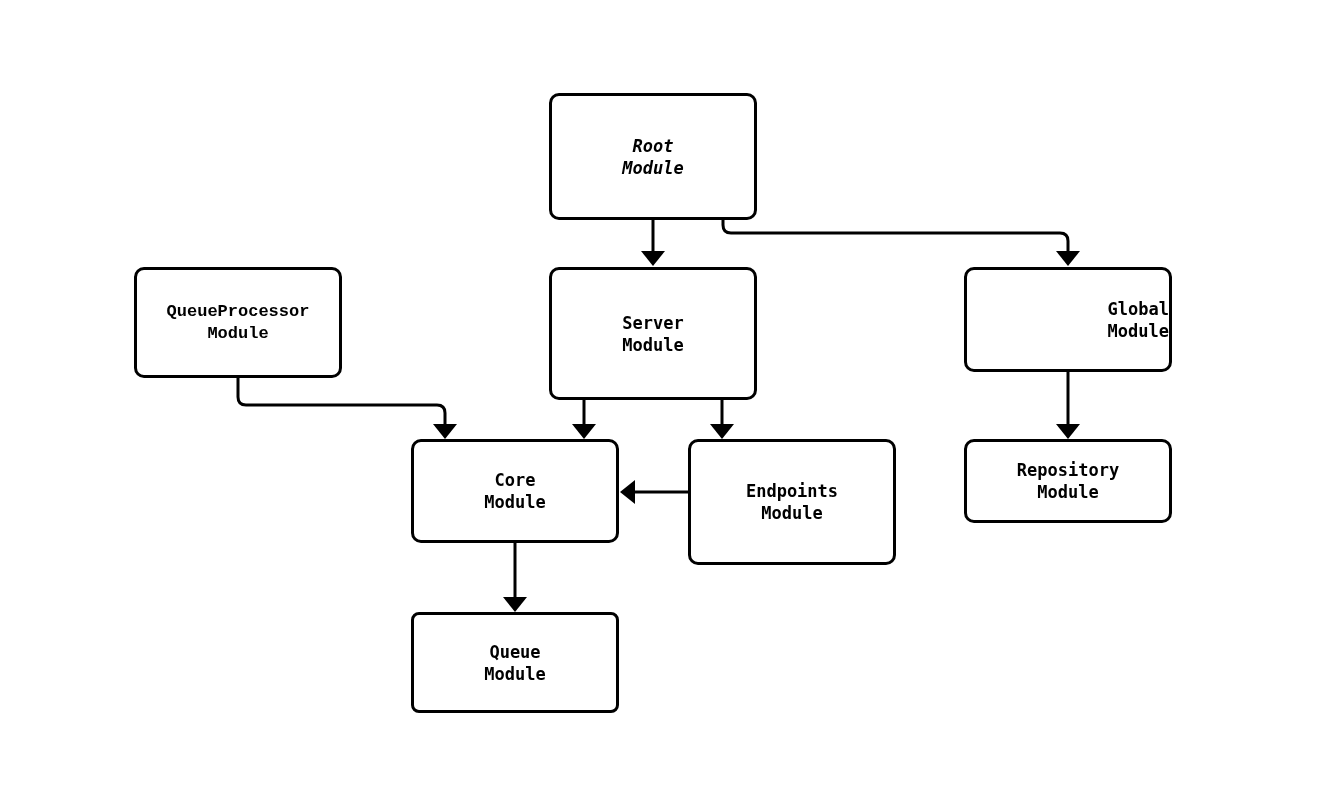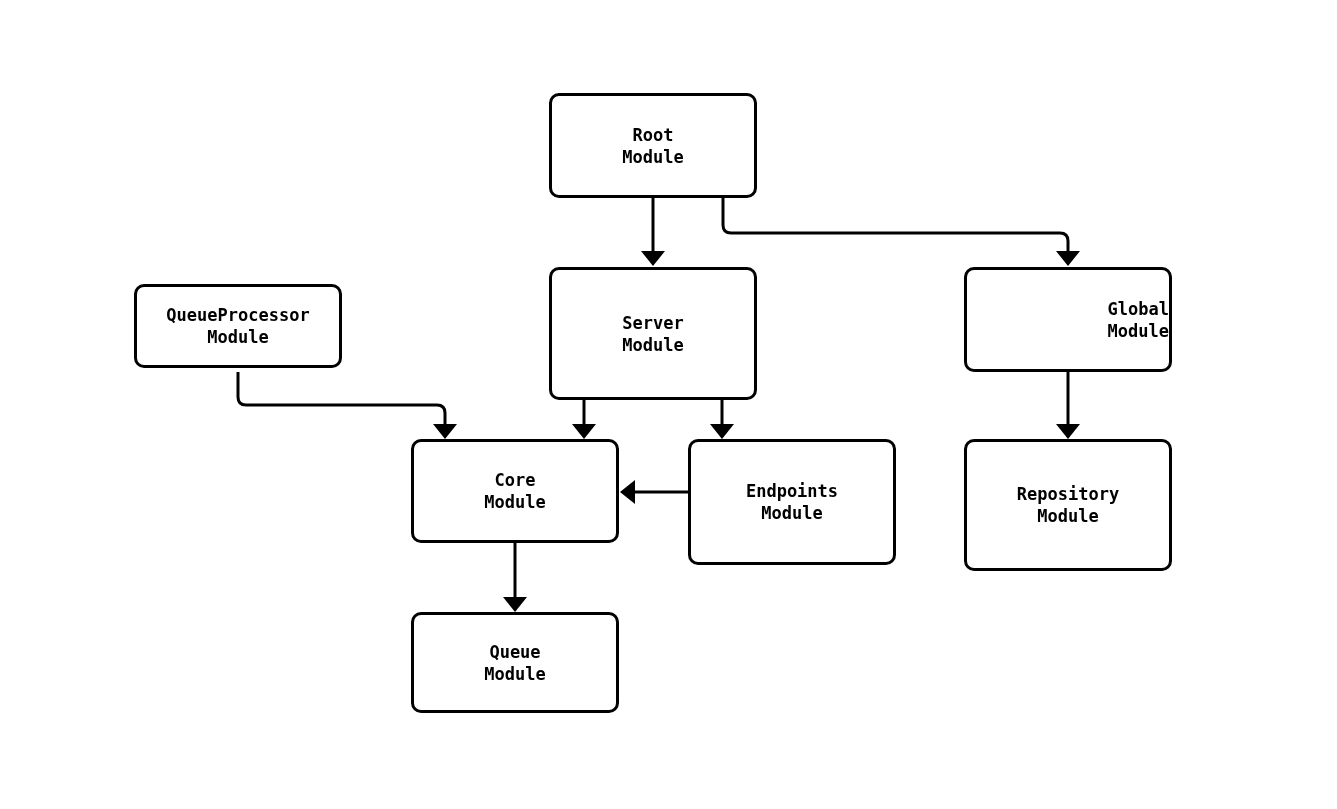--- a/index.html
+++ b/index.html
@@ -42,28 +42,28 @@
     display: flex;
     flex-direction: column;
     align-items: center;
     justify-content: center;
     text-align: center;
     font-weight: bold;
     font-size: 17px;
     line-height: 22px;
     color: #000000;
   }
-  .node-root          { left: 549px; top: 93px;  height: 105px; }
-  .node-queueprocessor{ left: 134px; top: 284px; height: 84px; }
+  .node-root          { left: 549px; top: 93px;  height: 127px; font-style: italic; }
+  .node-queueprocessor{ left: 134px; top: 267px; height: 111px; font-family: Liberation Mono, monospace; }
   .node-server        { left: 549px; top: 267px; height: 133px; }
   .node-global        { left: 964px; top: 267px; height: 105px; align-items: flex-end; }
   .node-core          { left: 411px; top: 439px; height: 104px; }
   .node-endpoints     { left: 688px; top: 439px; height: 126px; }
-  .node-repository    { left: 964px; top: 439px; height: 132px; }
-  .node-queue         { left: 411px; top: 612px; height: 101px; }
+  .node-repository    { left: 964px; top: 439px; height: 84px; }
+  .node-queue         { left: 411px; top: 612px; height: 101px; border-radius: 8px; }
 </style>
 </head>
 <body>
 
 <div class="canvas">
 
   <svg class="edges-svg" viewBox="0 0 1337 809" xmlns="http://www.w3.org/2000/svg">
 
     <g>
       <path d="M653 198 L653 252"></path>

